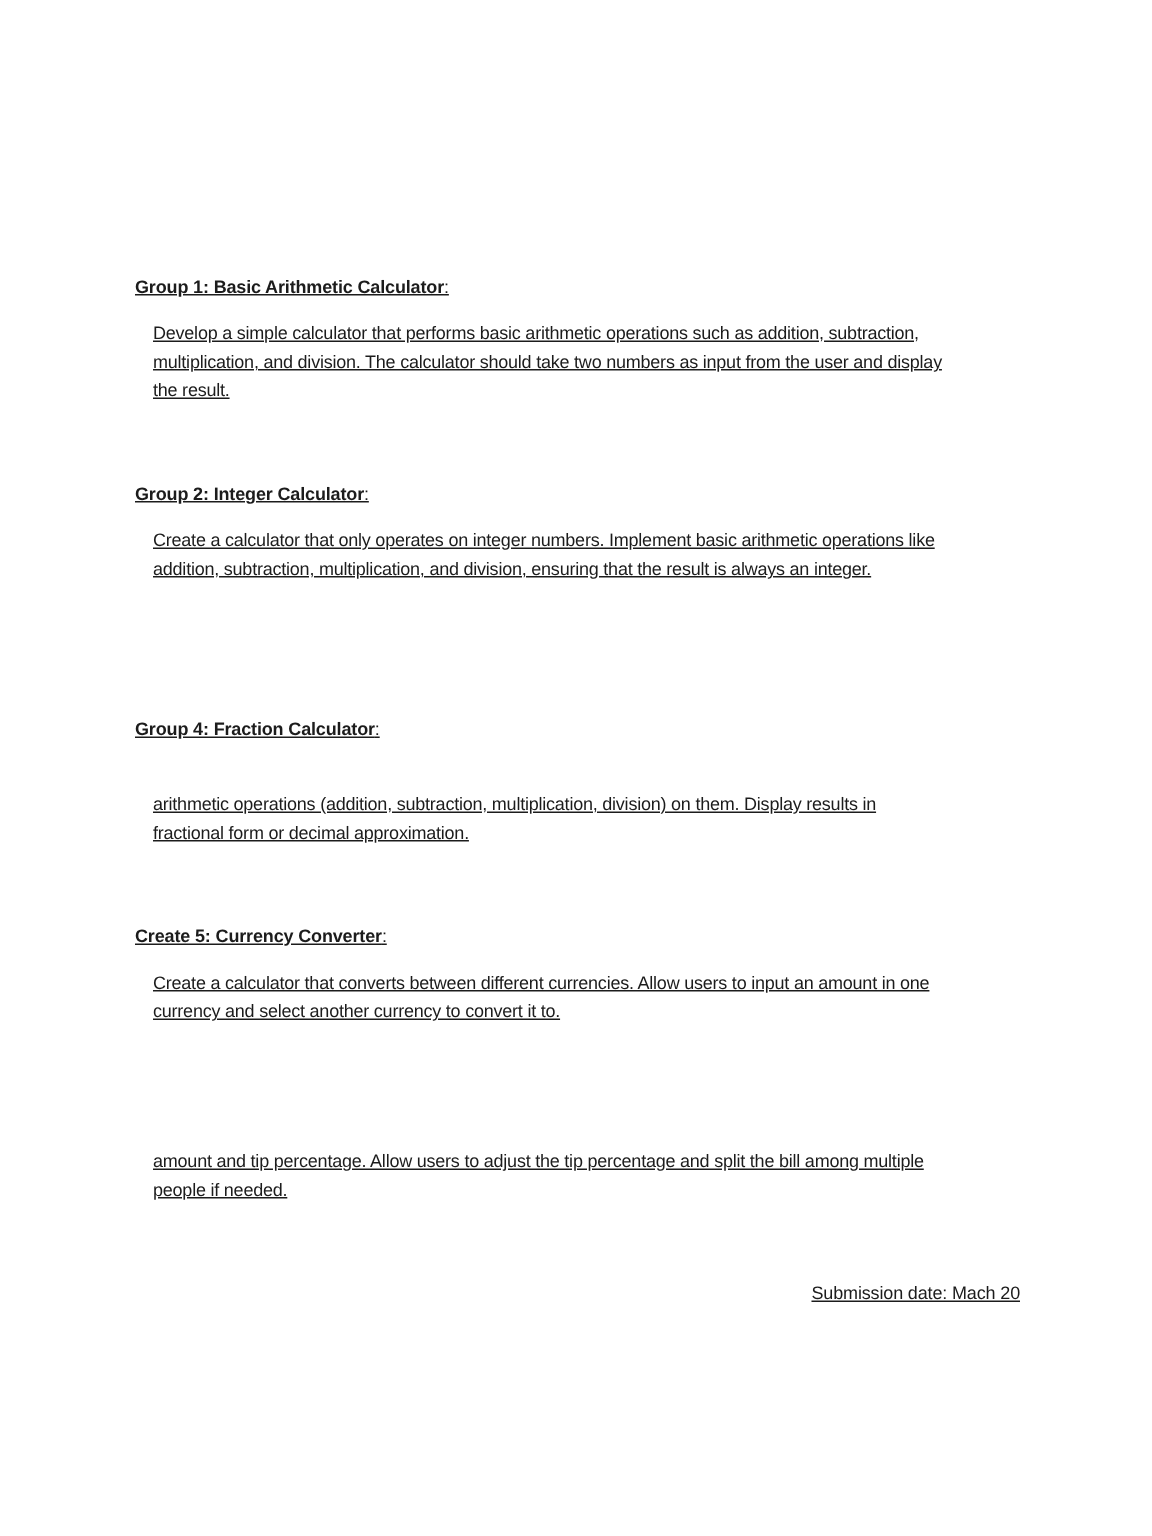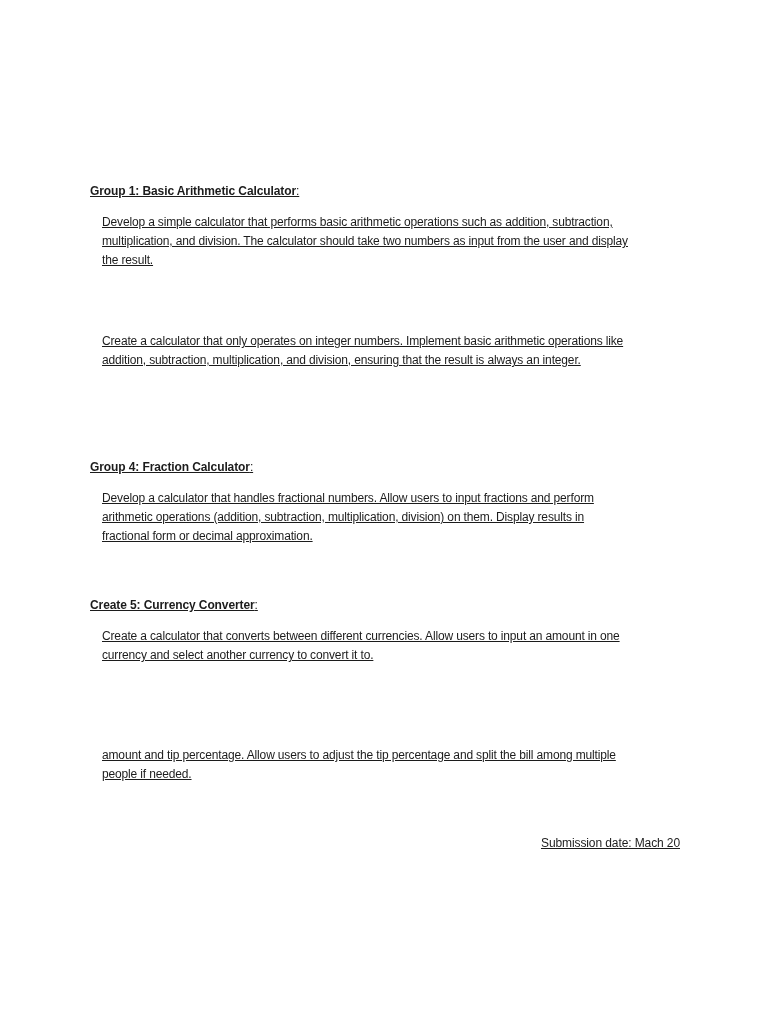--- a/index.html
+++ b/index.html
@@ -63,33 +63,34 @@
     <p class="heading"><span class="title">Group 1: Basic Arithmetic Calculator</span><span class="colon">:</span></p>
     <p class="body-text">
       <span>Develop a simple calculator that performs basic arithmetic operations such as addition, subtraction,</span><br>
       <span>multiplication, and division. The calculator should take two numbers as input from the user and display</span><br>
       <span>the result.</span>
     </p>
   </div>
   <div class="gap"></div>
 
   <div class="section">
+    <p class="heading"><span class="title">Group 2: Integer Calculator</span><span class="colon">:</span></p>
     <p class="body-text">
       <span>Create a calculator that only operates on integer numbers. Implement basic arithmetic operations like</span><br>
       <span>addition, subtraction, multiplication, and division, ensuring that the result is always an integer.</span>
     </p>
   </div>
   <div class="gap"></div>
 
   <div class="gap"></div>
 
   <div class="section">
     <p class="heading"><span class="title">Group 4: Fraction Calculator</span><span class="colon">:</span></p>
     <p class="body-text">
-      <span>Develop a calculator that handles fractional numbers. Allow users to input fractions and perform</span><br>
+      <br>
       <span>arithmetic operations (addition, subtraction, multiplication, division) on them. Display results in</span><br>
       <span>fractional form or decimal approximation.</span>
     </p>
   </div>
   <div class="gap"></div>
 
   <div class="section">
     <p class="heading"><span class="title">Create 5: Currency Converter</span><span class="colon">:</span></p>
     <p class="body-text">
       <span>Create a calculator that converts between different currencies. Allow users to input an amount in one</span><br>

